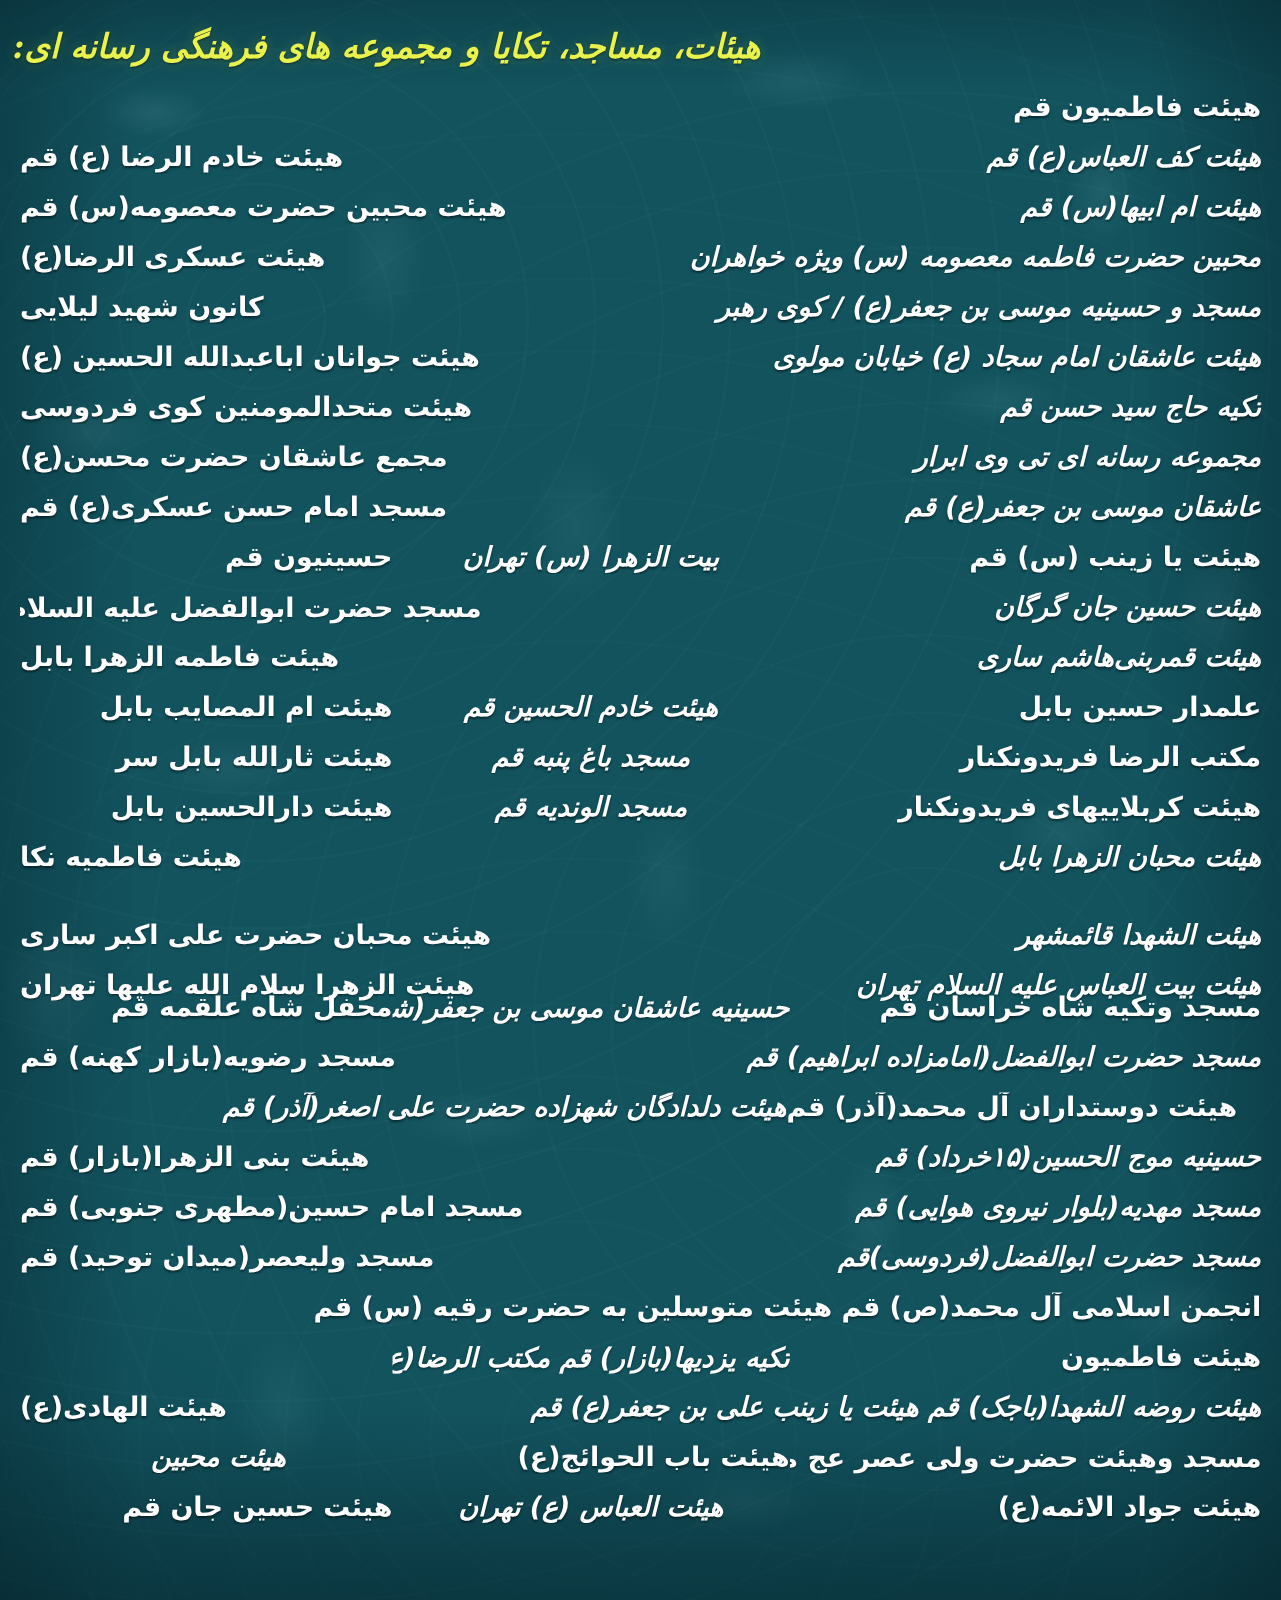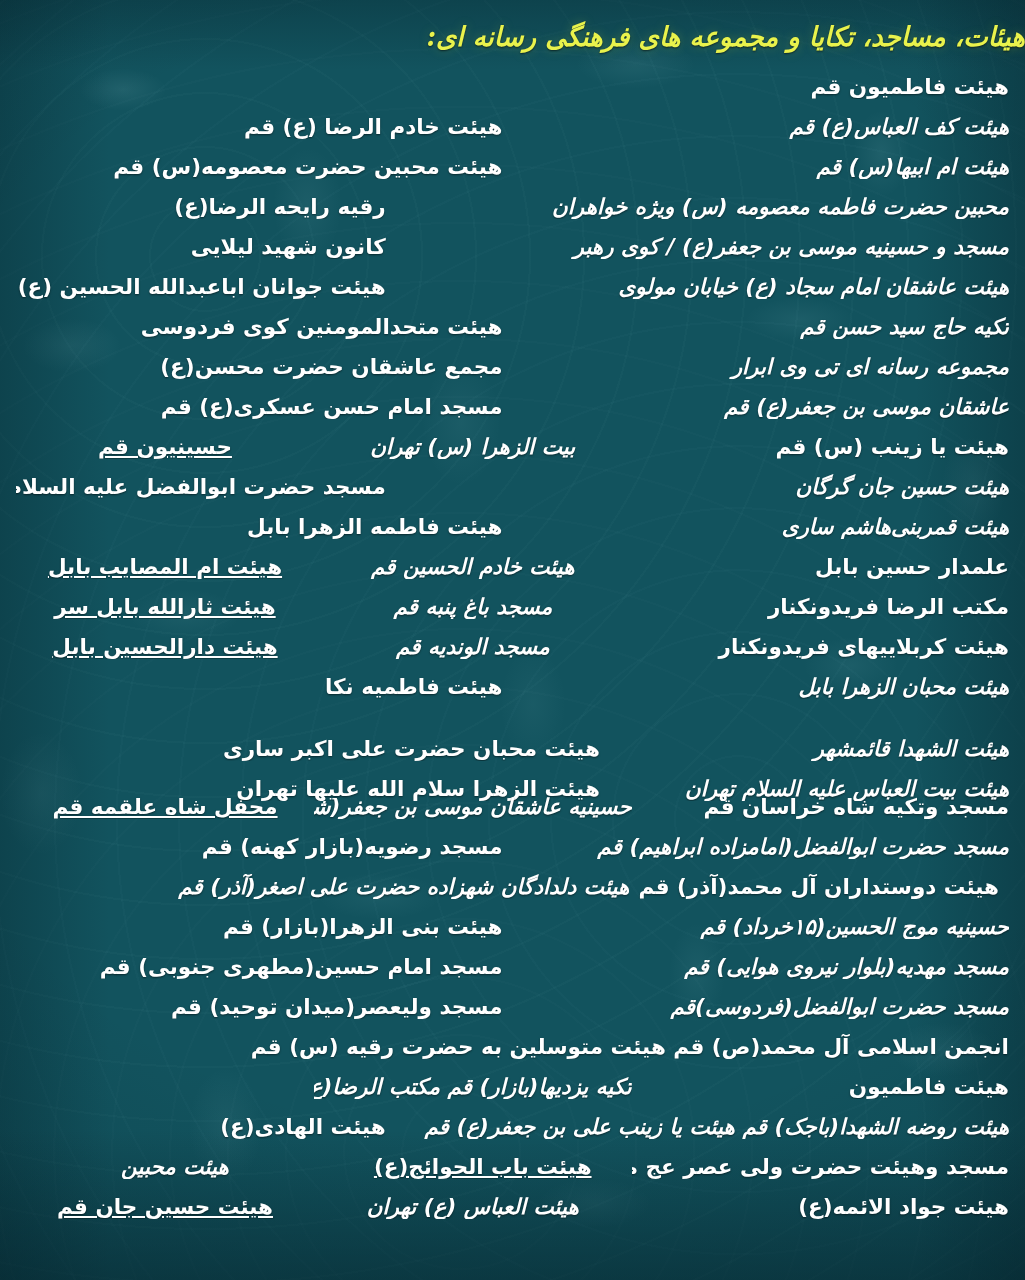--- a/index.html
+++ b/index.html
@@ -78,21 +78,21 @@
   .content {
     position: relative;
     z-index: 3;
     padding: 0;
   }
 
   .title-wrap {
     height: 74px;
     display: flex;
     align-items: center;
-    justify-content: flex-start;
+    justify-content: flex-end;
     padding-left: 10px;
   }
   .title {
     font-family: "DejaVu Serif", "Liberation Serif", serif;
     font-size: 26px;
     font-weight: 700;
     font-style: italic;
     color: #e9f24c;
     letter-spacing: -0.5px;
     text-shadow: 0 1px 2px rgba(0,0,0,.55), 0 0 10px rgba(190,220,60,.25);
@@ -119,32 +119,32 @@
 
   
   .row.c2 .cell.right {
     width: 50%;
     text-align: right;
     padding-left: 10px;
     font-style: italic;
   }
   .row.c2 .cell.left {
     width: 50%;
-    text-align: right;
+    text-align: left;
     padding-right: 10px;
   }
   
   .row.c1 .cell.right {
     width: 100%;
     text-align: right;
   }
   
   .row.c3 .cell.right  { width: 38%; text-align: right; }
   .row.c3 .cell.mid    { width: 32%; text-align: center; font-style: italic; }
-  .row.c3 .cell.left   { width: 30%; text-align: center; text-decoration: underline; }
+  .row.c3 .cell.left   { width: 30%; text-align: right; }
 
   
   .row.wide .cell.right { width: 62%; }
   .row.wide .cell.left  { width: 38%; }
   .row.narrow .cell.right { width: 40%; }
   .row.narrow .cell.left  { width: 60%; margin-top: 22px; }
 </style>
 </head>
 <body>
 
@@ -168,21 +168,21 @@
         <div class="row c2">
           <div class="cell right">هیئت کف العباس(ع) قم</div>
           <div class="cell left">هیئت خادم الرضا (ع) قم</div>
         </div>
         <div class="row c2">
           <div class="cell right">هیئت ام ابیها(س) قم</div>
           <div class="cell left">هیئت محبین حضرت معصومه(س) قم</div>
         </div>
         <div class="row c2 wide">
           <div class="cell right">محبین حضرت فاطمه معصومه (س) ویژه خواهران</div>
-          <div class="cell left">رقیه رایحه الرضا(ع)</div>
+          <div class="cell left">هیئت عسکری الرضا(ع)</div>
         </div>
         <div class="row c2 wide">
           <div class="cell right">مسجد و حسینیه موسی بن جعفر(ع)  / کوی رهبر</div>
           <div class="cell left">کانون شهید لیلایی</div>
         </div>
         <div class="row c2 wide">
           <div class="cell right">هیئت عاشقان امام سجاد (ع)  خیابان مولوی</div>
           <div class="cell left">هیئت جوانان اباعبدالله الحسین (ع)</div>
         </div>
         <div class="row c2">

